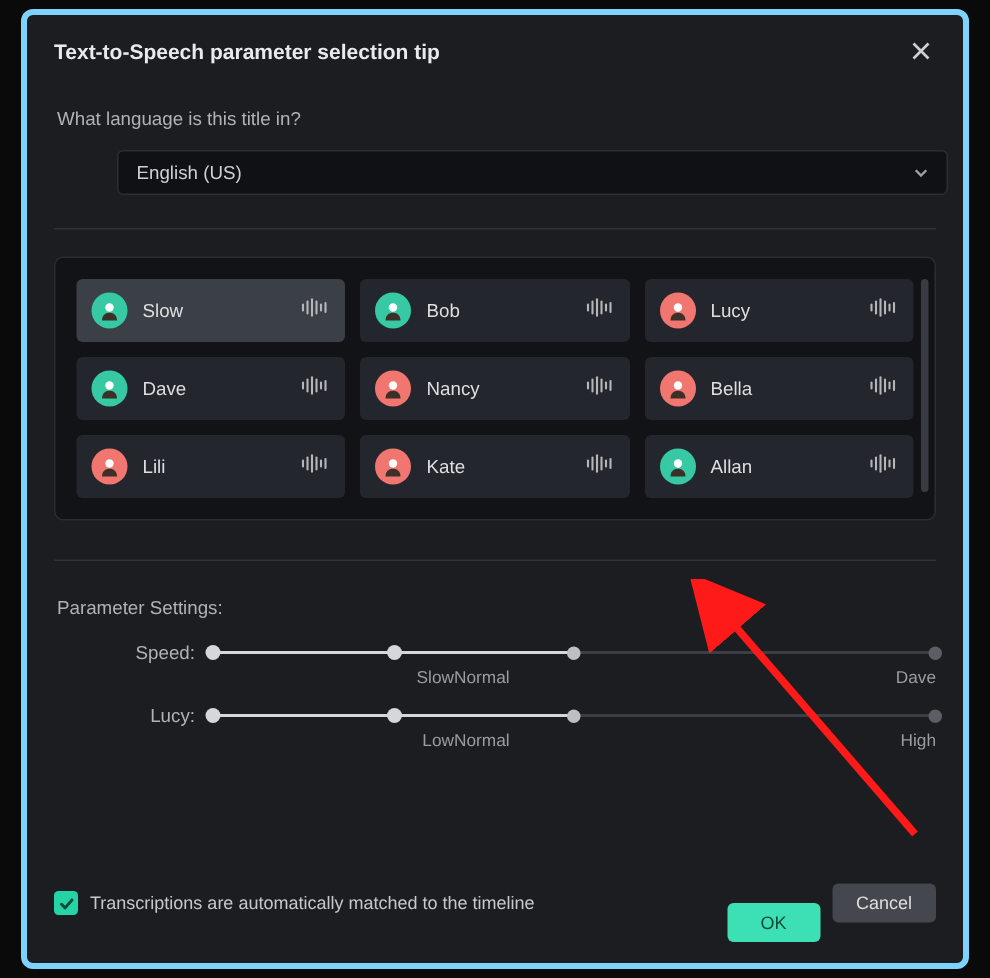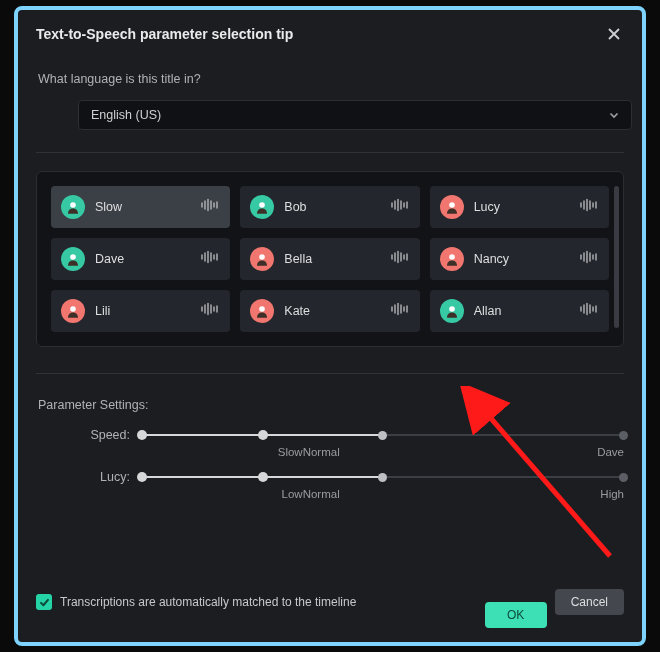--- a/index.html
+++ b/index.html
@@ -325,38 +325,38 @@
                 <line x1="17" y1="4" x2="17" y2="10"></line>
               </svg></div>
           </div>
           <div class="voice">
             <div class="avatar female">
               <svg viewBox="0 0 24 24" fill="none">
                 <circle cx="12" cy="9" r="4.2" fill="#fff"></circle>
                 <path d="M4.5 22 C4.5 16.7 8 14.2 12 14.2 C16 14.2 19.5 16.7 19.5 22 Z" fill="#3d3028"></path>
               </svg>
             </div>
+            <div class="voice-name">Nancy</div>
+            <div class="sound-icon"><svg width="20" height="14" viewBox="0 0 20 14" fill="none" stroke="currentColor" stroke-width="1.4" stroke-linecap="round">
+                <line x1="2" y1="5" x2="2" y2="9"></line>
+                <line x1="5" y1="3" x2="5" y2="11"></line>
+                <line x1="8" y1="1.5" x2="8" y2="12.5"></line>
+                <line x1="11" y1="3" x2="11" y2="11"></line>
+                <line x1="14" y1="5" x2="14" y2="9"></line>
+                <line x1="17" y1="4" x2="17" y2="10"></line>
+              </svg></div>
+          </div>
+          <div class="voice">
+            <div class="avatar female">
+              <svg viewBox="0 0 24 24" fill="none">
+                <circle cx="12" cy="9" r="4.2" fill="#fff"></circle>
+                <path d="M4.5 22 C4.5 16.7 8 14.2 12 14.2 C16 14.2 19.5 16.7 19.5 22 Z" fill="#3d3028"></path>
+              </svg>
+            </div>
             <div class="voice-name">Bella</div>
-            <div class="sound-icon"><svg width="20" height="14" viewBox="0 0 20 14" fill="none" stroke="currentColor" stroke-width="1.4" stroke-linecap="round">
-                <line x1="2" y1="5" x2="2" y2="9"></line>
-                <line x1="5" y1="3" x2="5" y2="11"></line>
-                <line x1="8" y1="1.5" x2="8" y2="12.5"></line>
-                <line x1="11" y1="3" x2="11" y2="11"></line>
-                <line x1="14" y1="5" x2="14" y2="9"></line>
-                <line x1="17" y1="4" x2="17" y2="10"></line>
-              </svg></div>
-          </div>
-          <div class="voice">
-            <div class="avatar female">
-              <svg viewBox="0 0 24 24" fill="none">
-                <circle cx="12" cy="9" r="4.2" fill="#fff"></circle>
-                <path d="M4.5 22 C4.5 16.7 8 14.2 12 14.2 C16 14.2 19.5 16.7 19.5 22 Z" fill="#3d3028"></path>
-              </svg>
-            </div>
-            <div class="voice-name">Nancy</div>
             <div class="sound-icon"><svg width="20" height="14" viewBox="0 0 20 14" fill="none" stroke="currentColor" stroke-width="1.4" stroke-linecap="round">
                 <line x1="2" y1="5" x2="2" y2="9"></line>
                 <line x1="5" y1="3" x2="5" y2="11"></line>
                 <line x1="8" y1="1.5" x2="8" y2="12.5"></line>
                 <line x1="11" y1="3" x2="11" y2="11"></line>
                 <line x1="14" y1="5" x2="14" y2="9"></line>
                 <line x1="17" y1="4" x2="17" y2="10"></line>
               </svg></div>
           </div>
           <div class="voice">

